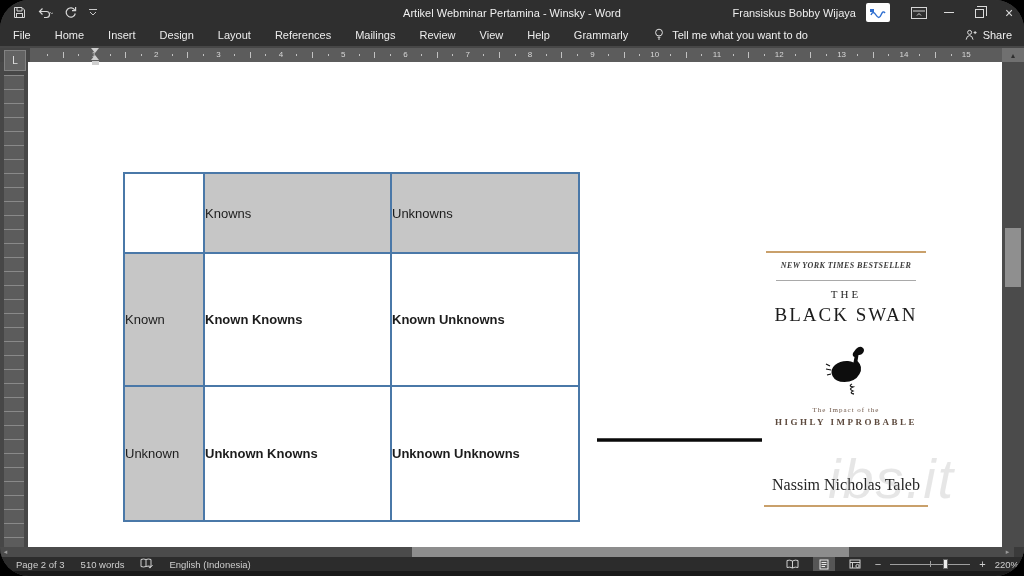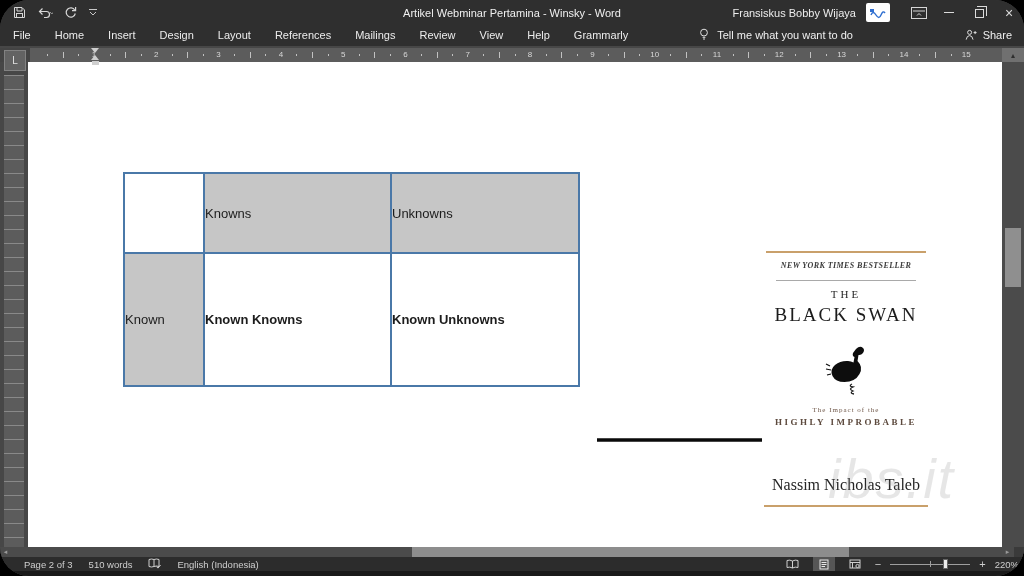--- a/index.html
+++ b/index.html
@@ -22,21 +22,21 @@
   .user-name{font-size:11px;color:#ededed;margin-right:10px;}
   .avatar{width:24px;height:19px;background:#fff;border-radius:2px;display:flex;align-items:center;justify-content:center;margin-right:14px;}
   .winbtn{width:30px;height:25px;display:flex;align-items:center;justify-content:center;color:#dcdcdc;font-size:12px;}
   .min-glyph{width:10px;height:1px;background:#dcdcdc;}
   .restore-glyph{position:relative;width:9px;height:9px;border:1px solid #dcdcdc;margin-top:2px;}
   .restore-glyph:before{content:"";position:absolute;left:1px;top:-4px;width:9px;height:9px;border:1px solid #dcdcdc;border-bottom:none;border-left:none;}
   .ribbon-display{width:16px;height:12px;border:1px solid #d6d6d6;display:flex;align-items:flex-start;justify-content:center;}
 
   
   .tabrow{position:absolute;left:0;top:23px;width:1024px;height:23px;background:var(--titlebar-bg);
-    display:flex;align-items:center;color:#ececec;font-size:11px;gap:45px;}
+    display:flex;align-items:center;color:#ececec;font-size:11px;}
   #ribbon-tabs{display:flex;gap:24px;padding-left:13px;align-items:center;}
   .rtab{cursor:default;white-space:nowrap;}
   .tellme{display:flex;align-items:center;gap:8px;margin-left:26px;color:#f0f0f0;}
   .share{position:absolute;right:12px;display:flex;align-items:flex-start;gap:6px;color:#f0f0f0;}
 
   
   .rulerrow{position:absolute;left:0;top:48px;width:1024px;height:14px;background:#444;}
   #h-ruler{position:absolute;left:30px;top:0;width:972px;height:14px;background:var(--ruler-band);}
   .rnum{position:absolute;top:2px;transform:translateX(-50%);font-size:8px;color:#d8d8d8;line-height:10px;}
   .rbar{position:absolute;top:4px;width:1px;height:6px;background:#c2c2c2;}
@@ -89,21 +89,21 @@
     display:flex;align-items:center;justify-content:center;}
   .h-scroll{position:absolute;left:0;top:547px;width:1014px;height:10px;background:#4b4b4b;}
   .h-left{position:absolute;left:0;top:0;width:11px;height:10px;color:#9a9a9a;font-size:7px;display:flex;align-items:center;justify-content:center;}
   .h-thumb{position:absolute;left:412px;top:0;width:437px;height:10px;background:#8d8d8d;}
   .h-right{position:absolute;right:0;top:0;width:13px;height:10px;color:#9a9a9a;font-size:7px;display:flex;align-items:center;justify-content:center;}
   .sb-corner{position:absolute;left:1014px;top:547px;width:10px;height:10px;background:#3a3a3a;}
 
   
   .statusbar{position:absolute;left:0;top:557px;width:1024px;height:14px;background:var(--status-bg);
     display:flex;align-items:center;color:#cfcfcf;font-size:9.5px;}
-  .sb-left{display:flex;align-items:center;gap:16px;padding-left:24px;}
+  .sb-left{display:flex;align-items:center;gap:16px;padding-left:16px;}
   .sb-right{position:absolute;right:5px;display:flex;align-items:center;gap:9px;}
   .viewbtn{width:22px;height:14px;display:flex;align-items:center;justify-content:center;}
   .viewbtn.active{background:#565656;}
   .zoom-track{position:relative;width:80px;height:14px;display:flex;align-items:center;}
   .zoom-rail{width:80px;height:1px;background:#9f9f9f;}
   .zoom-detent{position:absolute;left:50%;top:4px;width:1px;height:6px;background:#9f9f9f;}
   .zoom-thumb{position:absolute;left:66%;top:2px;width:5px;height:10px;background:#ededed;border:1px solid #666;}
   .statusline{position:absolute;left:0;top:571px;width:1024px;height:5px;background:#1a1a1a;}
 </style>
 </head>
@@ -283,20 +283,25 @@
           <tr style="height:80px">
         <td class="corner"></td>
         <td class="hdr">Knowns</td>
         <td class="hdr">Unknowns</td>
       </tr>
       <tr style="height:133px">
         <td class="hdr">Known</td>
         <td class="cellbody">Known Knowns</td>
         <td class="cellbody">Known Unknowns</td>
       </tr>
+      <tr style="height:135px">
+        <td class="hdr">Unknown</td>
+        <td class="cellbody">Unknown Knowns</td>
+        <td class="cellbody">Unknown Unknowns</td>
+      </tr>
     </tbody>
       </table>
 
     <svg class="arrow-svg" width="194" height="20" viewBox="0 0 194 20">
       <line x1="2" y1="10" x2="174" y2="10" stroke="#0a0a0a" stroke-width="3.6"></line>
       <polygon points="172,3 192,10 172,17" fill="#0a0a0a"></polygon>
     </svg>
 
     <div class="book">
       <div class="bk-line-top"></div>

